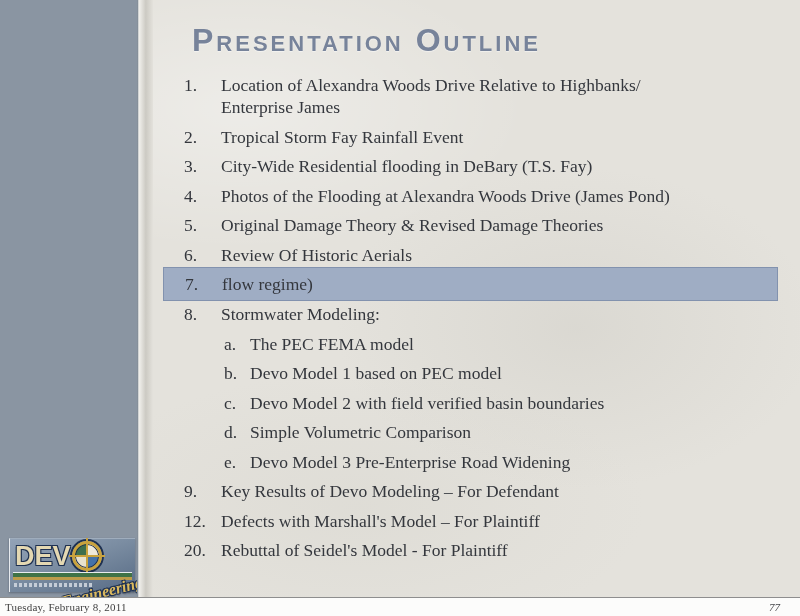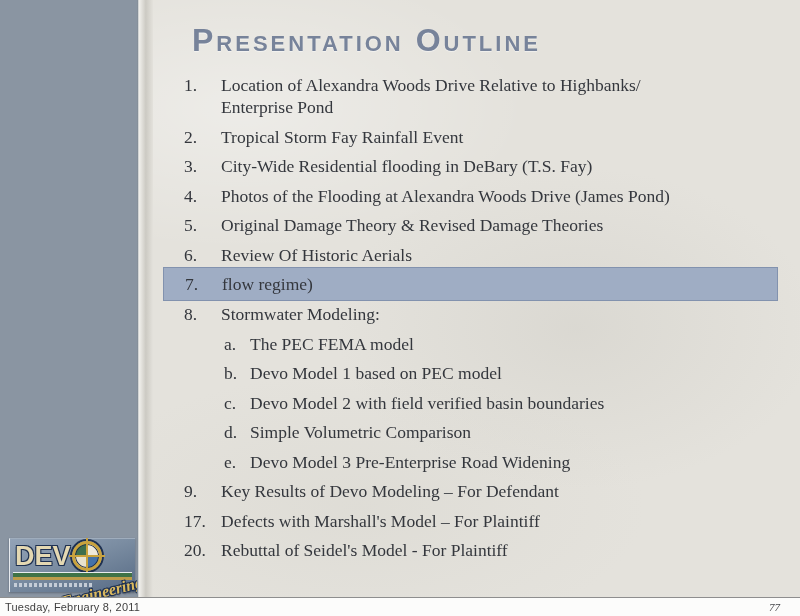--- a/index.html
+++ b/index.html
@@ -92,21 +92,21 @@
     transform:rotate(-14deg);transform-origin:right bottom;
     white-space:nowrap;
   }
   
   .footer{
     position:absolute;left:0;bottom:0;width:800px;height:18px;
     background:#fcfcfb;border-top:1px solid #8e8e8e;
     display:flex;align-items:center;justify-content:space-between;
   }
   .footer .date{
-    font-family:Liberation Sans, sans-serif;font-size:11px;color:#3f3f3f;
+    font-family:Liberation Serif, serif;font-size:11px;color:#3f3f3f;
     padding-left:5px;letter-spacing:.2px;
   }
   .footer .page{
     font-family:"Liberation Serif",serif;font-style:italic;
     font-size:11px;color:#44464a;padding-right:20px;
   }
 </style>
 </head>
 <body>
 
@@ -124,21 +124,21 @@
       <div class="engineering">Engineering</div>
     </div>
   </div>
   <div class="sidebar-edge"></div>
 
   <h1 class="title">Presentation Outline</h1>
 
   <ol class="outline">
     <li class="item">
       <span class="marker">1.</span>
-      <span class="text"><span>Location of Alexandra Woods Drive Relative to Highbanks/</span><span class="l2">Enterprise Pond</span></span>
+      <span class="text"><span>Location of Alexandra Woods Drive Relative to Highbanks/</span><span class="l2">Enterprise James</span></span>
     </li>
     <li class="item">
       <span class="marker">2.</span>
       <span class="text">Tropical Storm Fay Rainfall Event</span>
     </li>
     <li class="item">
       <span class="marker">3.</span>
       <span class="text">City-Wide Residential flooding in DeBary (T.S. Fay)</span>
     </li>
     <li class="item">
@@ -179,21 +179,21 @@
     </li>
     <li class="item sub">
       <span class="marker">e.</span>
       <span class="text">Devo Model 3 Pre-Enterprise Road Widening</span>
     </li>
     <li class="item">
       <span class="marker">9.</span>
       <span class="text">Key Results of Devo Modeling – For Defendant</span>
     </li>
     <li class="item">
-      <span class="marker">17.</span>
+      <span class="marker">12.</span>
       <span class="text">Defects with Marshall's Model – For Plaintiff</span>
     </li>
     <li class="item">
       <span class="marker">20.</span>
       <span class="text">Rebuttal of Seidel's Model - For Plaintiff</span>
     </li>
   </ol>
 </div>
 
 <div class="footer">

